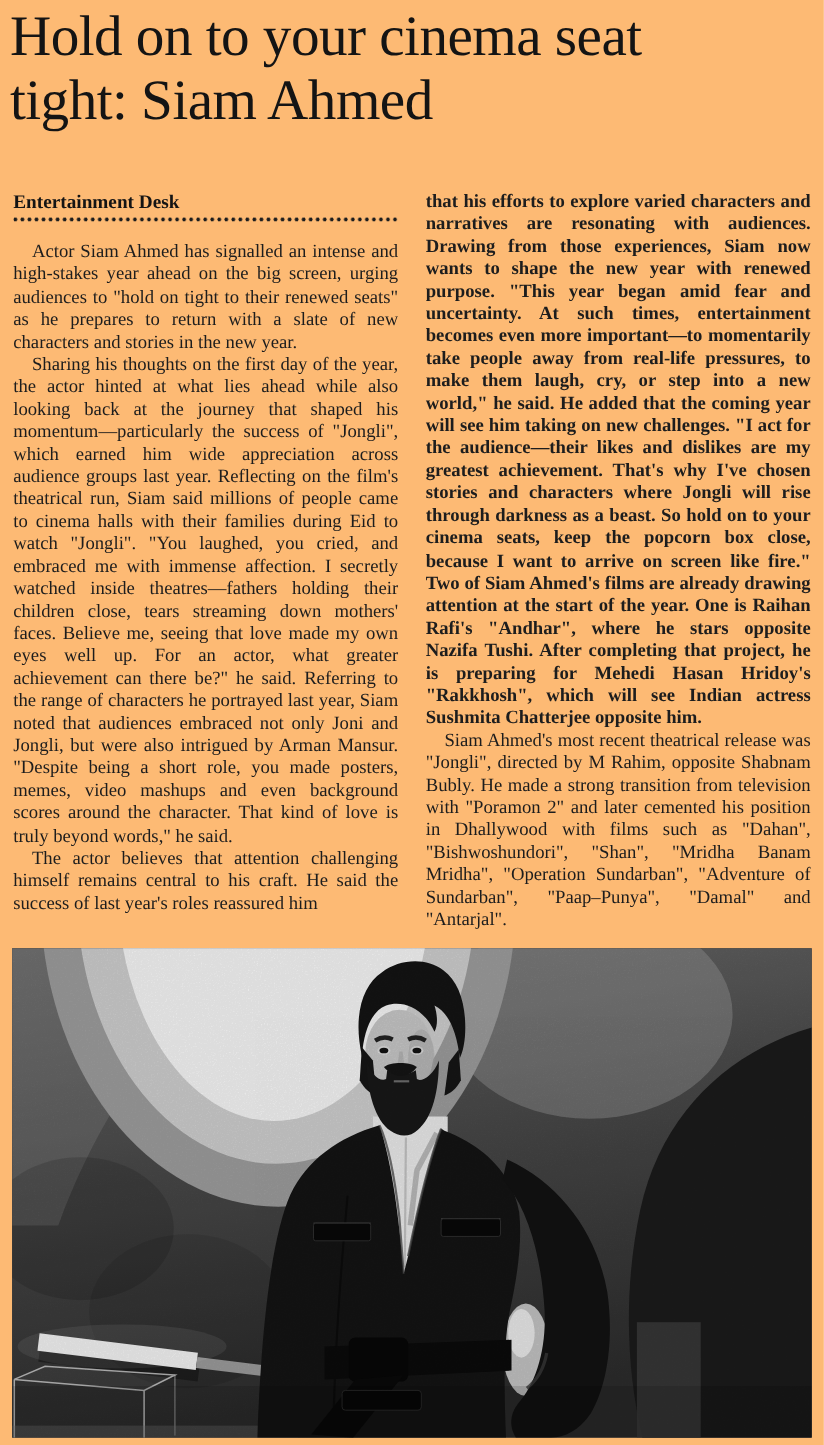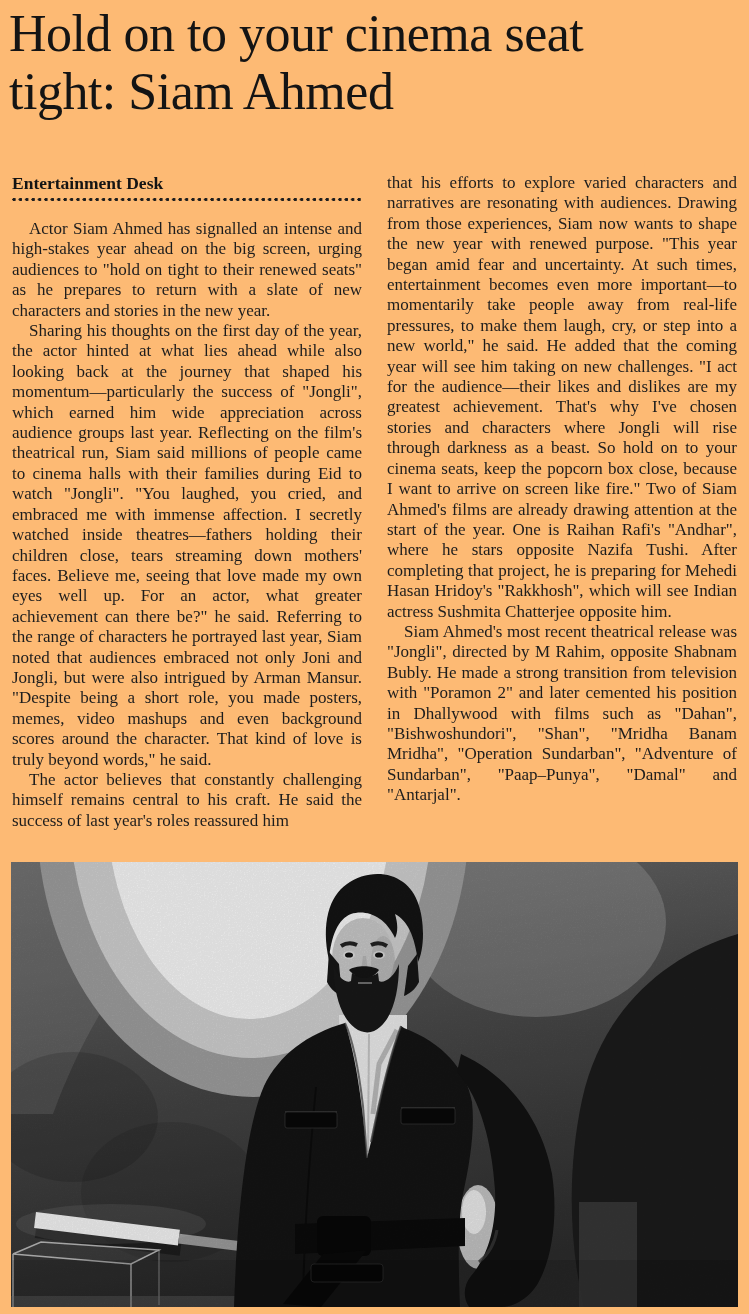--- a/index.html
+++ b/index.html
@@ -25,41 +25,41 @@
     font-weight:700; font-size:17.5px; line-height:21px; color:#141414;
     text-align:left;
   }
   .dotted-rule {
     margin-top:3px; height:5px;
     background-image:radial-gradient(circle at 2px 2.5px, #1d1d1d 1.5px, transparent 1.9px);
     background-size:6.4px 5px; background-repeat:repeat-x;
   }
   .body-text { margin-top:17px; }
   .col p { text-indent:17px; margin:0; }
-  .col p.cont { text-indent:0; }
+  .col p.cont { text-indent:0;font-weight:bold; }
   .photo {
     position:absolute; left:11px; top:862px; width:727px; height:445px;
     overflow:hidden; background:#3a3a3a;
   }
   .photo svg { display:block; width:727px; height:445px; }
 </style>
 </head>
 <body>
 
 <div class="page">
 
   <h1 class="headline">Hold on to your cinema seat tight: Siam Ahmed</h1>
 
   <div class="col col-left">
     <div class="byline">Entertainment Desk</div>
     <div class="dotted-rule"></div>
     <div class="body-text">
       <p>Actor Siam Ahmed has signalled an intense and high-stakes year ahead on the big screen, urging audiences to "hold on tight to their renewed seats" as he prepares to return with a slate of new characters and stories in the new year.</p>
       <p>Sharing his thoughts on the first day of the year, the actor hinted at what lies ahead while also looking back at the journey that shaped his momentum—particularly the success of "Jongli", which earned him wide appreciation across audience groups last year. Reflecting on the film's theatrical run, Siam said millions of people came to cinema halls with their families during Eid to watch "Jongli". "You laughed, you cried, and embraced me with immense affection. I secretly watched inside theatres—fathers holding their children close, tears streaming down mothers' faces. Believe me, seeing that love made my own eyes well up. For an actor, what greater achievement can there be?" he said. Referring to the range of characters he portrayed last year, Siam noted that audiences embraced not only Joni and Jongli, but were also intrigued by Arman Mansur. "Despite being a short role, you made posters, memes, video mashups and even background scores around the character. That kind of love is truly beyond words," he said.</p>
-      <p>The actor believes that constantly challenging himself remains central to his craft. He said the success of last year's roles reassured him</p>
+      <p>The actor believes that attention challenging himself remains central to his craft. He said the success of last year's roles reassured him</p>
     </div>
   </div>
 
   <div class="col col-right">
     <p class="cont">that his efforts to explore varied characters and narratives are resonating with audiences. Drawing from those experiences, Siam now wants to shape the new year with renewed purpose. "This year began amid fear and uncertainty. At such times, entertainment becomes even more important—to momentarily take people away from real-life pressures, to make them laugh, cry, or step into a new world," he said. He added that the coming year will see him taking on new challenges. "I act for the audience—their likes and dislikes are my greatest achievement. That's why I've chosen stories and characters where Jongli will rise through darkness as a beast. So hold on to your cinema seats, keep the popcorn box close, because I want to arrive on screen like fire." Two of Siam Ahmed's films are already drawing attention at the start of the year. One is Raihan Rafi's "Andhar", where he stars opposite Nazifa Tushi. After completing that project, he is preparing for Mehedi Hasan Hridoy's "Rakkhosh", which will see Indian actress Sushmita Chatterjee opposite him.</p>
     <p>Siam Ahmed's most recent theatrical release was "Jongli", directed by M Rahim, opposite Shabnam Bubly. He made a strong transition from television with "Poramon 2" and later cemented his position in Dhallywood with films such as "Dahan", "Bishwoshundori", "Shan", "Mridha Banam Mridha", "Operation Sundarban", "Adventure of Sundarban", "Paap–Punya", "Damal" and "Antarjal".</p>
   </div>
 
   <div class="photo">
     <svg viewBox="0 0 727 445" preserveAspectRatio="none" aria-hidden="true">

